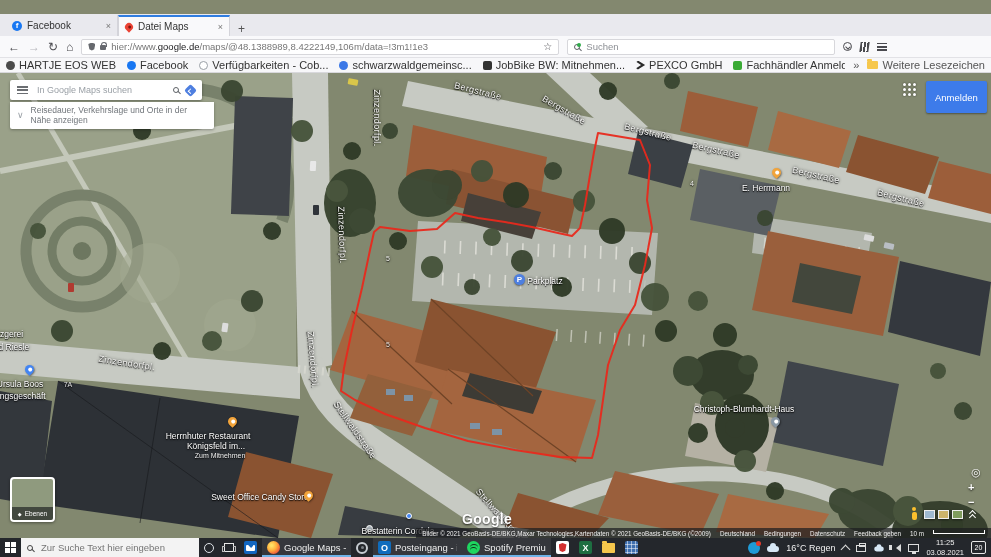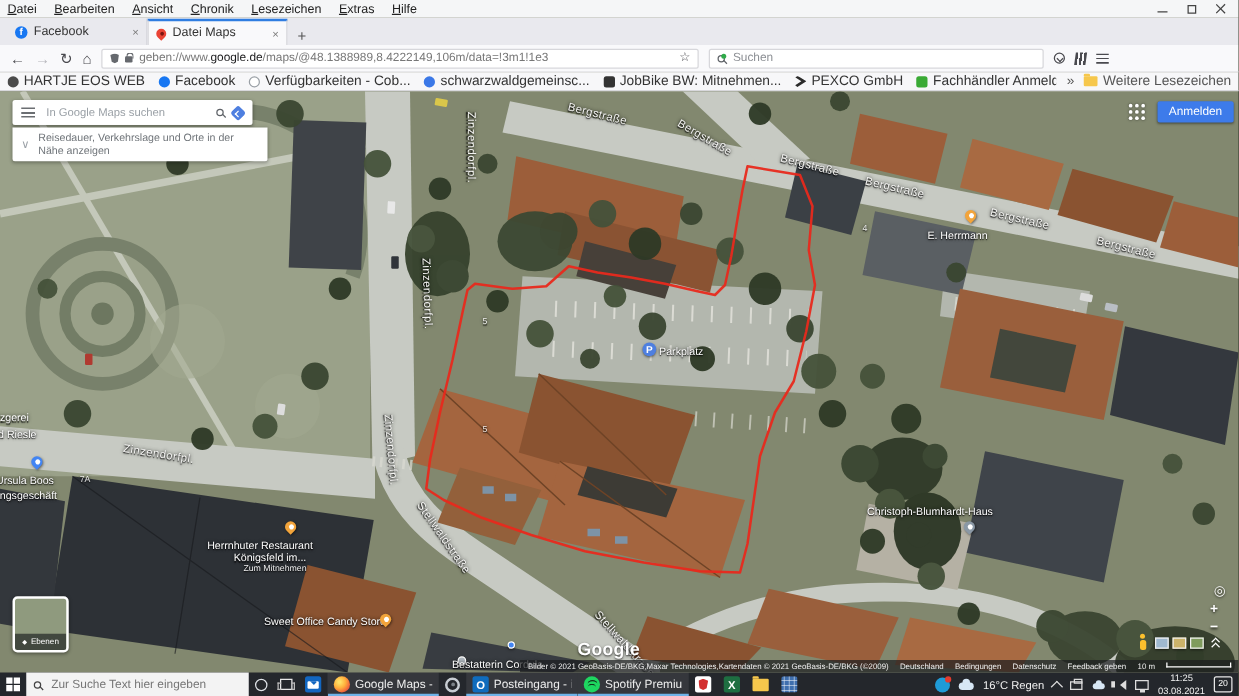--- a/index.html
+++ b/index.html
@@ -72,21 +72,21 @@
 
   #msearch{left:10px;top:7px;width:192px;height:20px;background:#fff;border-radius:2px;box-shadow:0 1px 3px rgba(0,0,0,.35);display:flex;align-items:center;padding:0 7px;gap:7px;}
   .gburger{width:11px;height:8px;background:linear-gradient(#6b6e72 1.6px,transparent 1.6px,transparent 3.4px,#6b6e72 3.4px,#6b6e72 5px,transparent 5px,transparent 6.8px,#6b6e72 6.8px);}
   #msearch input{flex:1;border:none;outline:none;font-size:9px;color:#333;min-width:0;}
   #msearch input::placeholder{color:#9aa0a6;}
   .dirs{width:9px;height:9px;background:#4e7fe0;transform:rotate(45deg);border-radius:2px;position:relative;}
   .dirs::after{content:"";position:absolute;inset:2.5px;border-left:1.4px solid #fff;border-bottom:1.4px solid #fff;transform:rotate(0deg);}
   #mhint{left:10px;top:29px;width:204px;height:27px;background:#fff;border-radius:0 0 2px 2px;box-shadow:0 1px 3px rgba(0,0,0,.3);display:flex;align-items:center;gap:7px;padding:0 7px;font-size:8.5px;color:#70757a;line-height:1.15;}
   #appgrid{left:903px;top:10px;width:13px;height:13px;display:grid;grid-template-columns:repeat(3,3px);grid-template-rows:repeat(3,3px);gap:2px;}
   #appgrid i{background:#fff;border-radius:50%;box-shadow:0 0 2px rgba(0,0,0,.6);}
-  #signin{left:926px;top:8px;height:17px;padding:4px 9px;background:#3d7bea;color:#fff;font-size:9.5px;display:flex;align-items:center;border-radius:2px;box-shadow:0 1px 2px rgba(0,0,0,.4);}
+  #signin{left:926px;top:8px;height:32px;padding:4px 9px;background:#3d7bea;color:#fff;font-size:9.5px;display:flex;align-items:center;border-radius:2px;box-shadow:0 1px 2px rgba(0,0,0,.4);}
 
   .mapctl{color:#fff;text-shadow:0 1px 2px rgba(0,0,0,.8);font-size:11px;}
   .peg{left:910px;top:434px;width:7px;height:13px;}
   .peg::before{content:"";position:absolute;left:2px;top:0;width:4px;height:4px;border-radius:50%;background:#fbc02d;}
   .peg::after{content:"";position:absolute;left:1.5px;top:4.5px;width:5px;height:8px;background:#fbc02d;border-radius:2px;}
   .thumb{position:absolute;top:437px;width:11px;height:9px;border:1px solid #eee;box-shadow:0 1px 2px rgba(0,0,0,.5);}
   .dblchev{left:968px;top:438px;width:10px;height:10px;}
   .dblchev i{position:absolute;left:2px;width:5px;height:5px;border-left:1.5px solid #fff;border-top:1.5px solid #fff;transform:rotate(45deg);}
   .dblchev i:nth-child(2){top:4px;}
 
@@ -139,34 +139,20 @@
   .moni{width:11px;height:8px;border:1px solid #ddd;position:relative;}
   .moni::after{content:"";position:absolute;left:3px;bottom:-3px;width:4px;height:1.5px;background:#ddd;}
   .clock{font-size:7.5px;line-height:1.25;text-align:center;color:#f0f0f0;}
   .notif{min-width:15px;height:13px;border:1px solid #e8e8e8;border-radius:2px;font-size:7px;display:flex;align-items:center;justify-content:center;color:#fff;padding:0 1px;}
 </style>
 </head>
 <body>
 
 <div id="screen">
 
-  <div id="menubar" class="abs">
-    <span class="mi">Datei</span>
-    <span class="mi">Bearbeiten</span>
-    <span class="mi">Ansicht</span>
-    <span class="mi">Chronik</span>
-    <span class="mi">Lesezeichen</span>
-    <span class="mi">Extras</span>
-    <span class="mi">Hilfe</span>
-    <span id="winctl">
-      <i class="wc wc-min"></i>
-      <i class="wc wc-max"></i>
-      <i class="wc wc-close"></i>
-    </span>
-  </div>
 
   <div id="tabstrip" class="abs">
     <div class="tab">
       <span class="fav-fb">f</span>
       <span class="lbl">Facebook</span>
       <span class="x">×</span>
     </div>
     <div class="tab active">
       <span class="fav-pin"></span>
       <span class="lbl">Datei Maps</span>
@@ -176,21 +162,21 @@
   </div>
 
   <div id="navbar" class="abs">
     <span class="navic">←</span>
     <span class="navic dis">→</span>
     <span class="navic">↻</span>
     <span class="navic">⌂</span>
     <div id="urlfield">
       <i class="shield"></i>
       <i class="lock"></i>
-      <span id="urltext"><span>geben://www.</span><span class="dom">google.de</span><span>/maps/@48.1388989,8.4222149,106m/data=!3m1!1e3</span></span>
+      <span id="urltext"><span>hier://www.</span><span class="dom">google.de</span><span>/maps/@48.1388989,8.4222149,106m/data=!3m1!1e3</span></span>
       <span class="navic" style="font-size:10px">☆</span>
     </div>
     <div id="searchfield">
       <i class="mag">
           <i class="gdot"></i>
         </i>
       <span>Suchen</span>
     </div>
     <i class="pocket"></i>
     <i class="libooks"></i>

